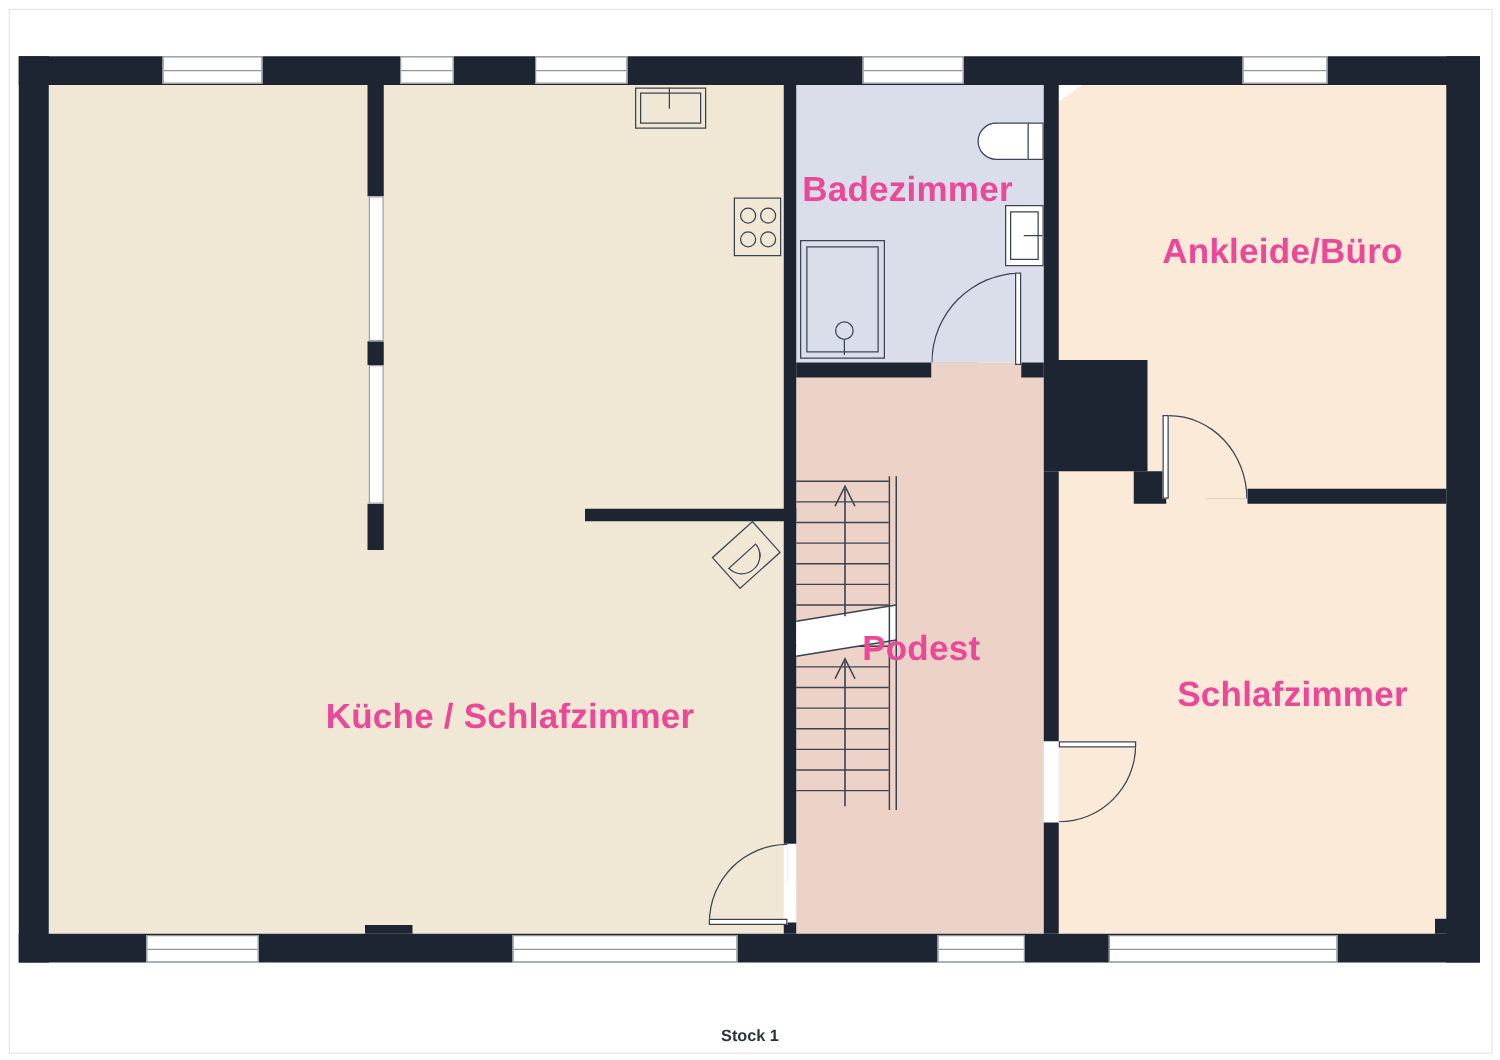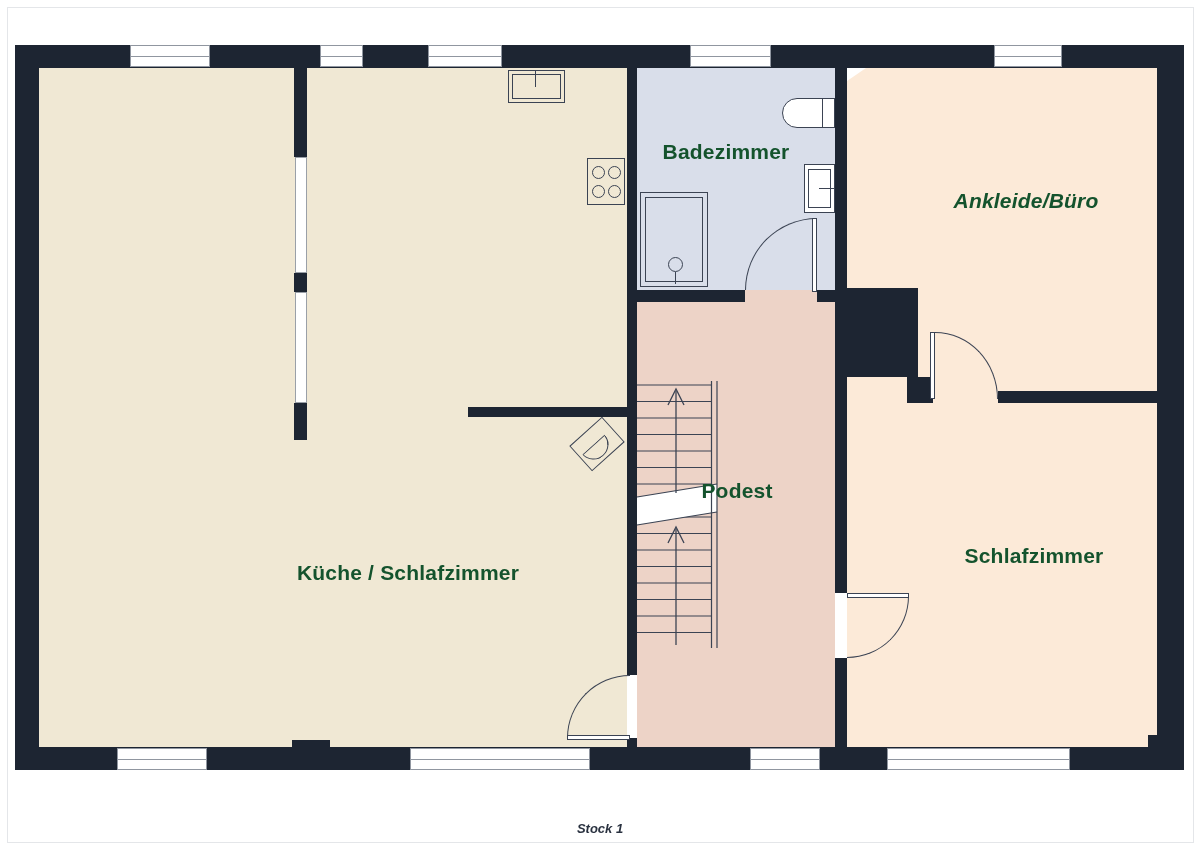--- a/index.html
+++ b/index.html
@@ -27,25 +27,25 @@
   .arc-tl{border-top-width:1.3px;border-left-width:1.3px;border-top-left-radius:100% 100%;}
   .arc-tr{border-top-width:1.3px;border-right-width:1.3px;border-top-right-radius:100% 100%;}
   .arc-br{border-bottom-width:1.3px;border-right-width:1.3px;border-bottom-right-radius:100% 100%;}
   .door-leaf{position:absolute;background:#ffffff;border:1px solid #3b4353;box-sizing:border-box;}
   
   .fx{position:absolute;box-sizing:border-box;border:1.4px solid #3b4353;background:transparent;}
   .fx-fill{background:#ffffff;}
   .circle{border-radius:50%;}
   .room-label{
     position:absolute;transform:translate(-50%,-50%);white-space:nowrap;
-    font-weight:700;font-size:21px;color:#14532d;letter-spacing:0.2px;
+    font-weight:700;font-size:28px;color:#ec4899;letter-spacing:0.2px;
   }
   .floor-title{
     position:absolute;transform:translate(-50%,-50%);white-space:nowrap;
-    font-weight:700;font-size:13px;color:#2a3240;font-style:italic;
+    font-weight:700;font-size:13px;color:#2a3240;
   }
   svg{position:absolute;overflow:visible;}
 </style>
 </head>
 <body>
 
 <div class="abs page-frame"></div>
 
 <div class="floor floor-kitchen" style="left:39px;top:68px;width:588px;height:679px;"></div>
 <div class="floor floor-bath" style="left:637px;top:68px;width:198px;height:222px;"></div>
@@ -165,16 +165,16 @@
   <div class="fx" style="left:3px;top:4px;right:3px;bottom:4px;border-width:1px;"></div>
   <div style="position:absolute;left:14px;top:23px;width:15px;height:1.3px;background:#3b4353;"></div>
 </div>
 
 <div class="fx" style="left:575px;top:427px;width:44px;height:34px;transform:rotate(-42deg);border-width:1.3px;">
   <div class="fx" style="left:3px;bottom:3px;width:30px;height:15px;border-width:1.1px;border-radius:0 0 50% 50% / 0 0 100% 100%;"></div>
 </div>
 
 <div class="room-label" style="left:408px;top:573px;">Küche / Schlafzimmer</div>
 <div class="room-label" style="left:726px;top:152px;">Badezimmer</div>
-<div class="room-label" style="left:1026px;top:201px;font-style:italic;">Ankleide/Büro</div>
+<div class="room-label" style="left:1026px;top:201px;">Ankleide/Büro</div>
 <div class="room-label" style="left:1034px;top:556px;">Schlafzimmer</div>
-<div class="room-label" style="left:737px;top:491px;z-index:6;">Podest</div>
+<div class="room-label" style="left:737px;top:519px;z-index:6;">Podest</div>
 <div class="floor-title" style="left:600px;top:828px;">Stock 1</div>
 
 </body></html>

